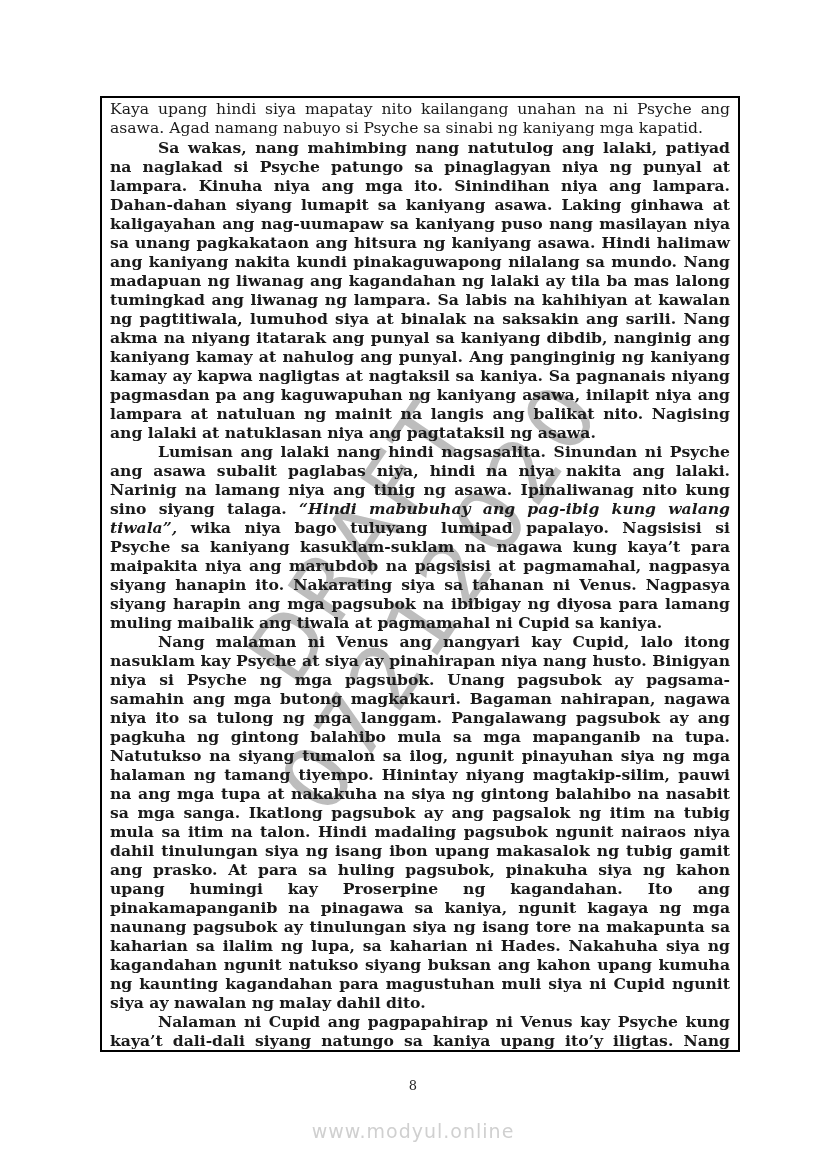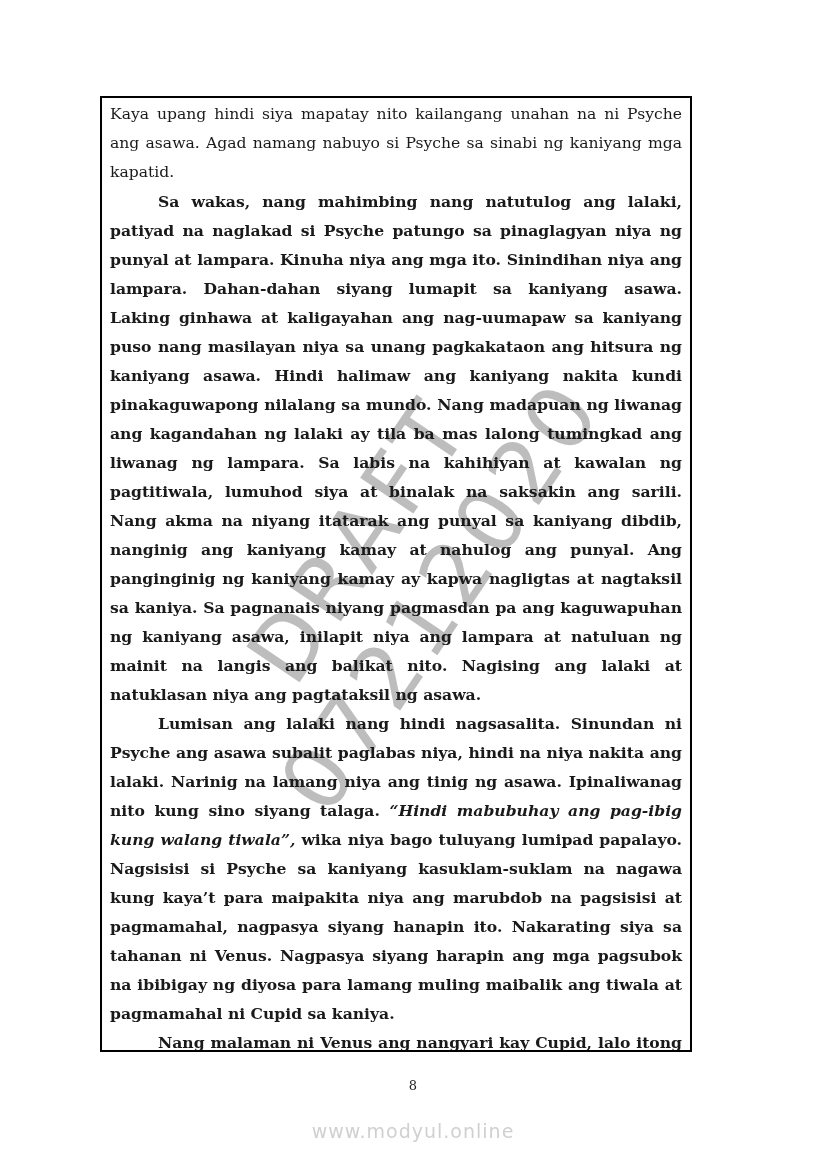--- a/index.html
+++ b/index.html
@@ -30,30 +30,30 @@
     letter-spacing: 6px;
     color: #bdbdbd;
     user-select: none;
   }
 
   
   .content-box {
     position: absolute;
     left: 100px;
     top: 96px;
-    width: 592px;
+    width: 640px;
     height: 956px;
     box-sizing: border-box;
     border: 2px solid #000000;
     padding: 2px 8px 0 8px;
     z-index: 1;
     background: transparent;
     color: #1a1a1a;
     font-size: 15.6px;
-    line-height: 29px;
+    line-height: 19px;
     overflow: hidden;
   }
   .para {
     margin: 0;
     text-align: justify;
   }
   .para.indent {
     text-indent: 48px;
     font-weight: bold;
   }

